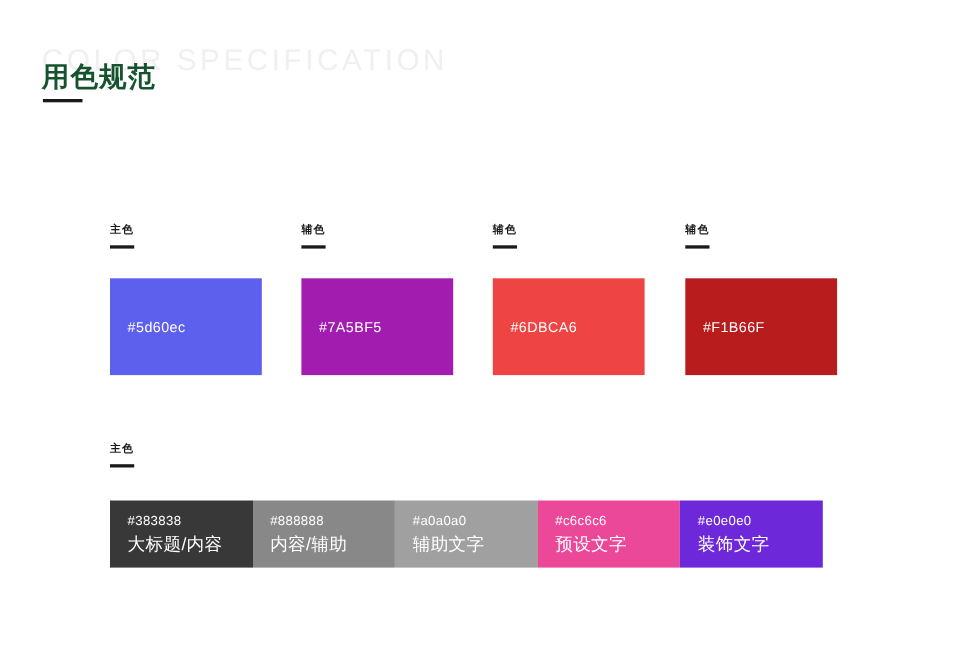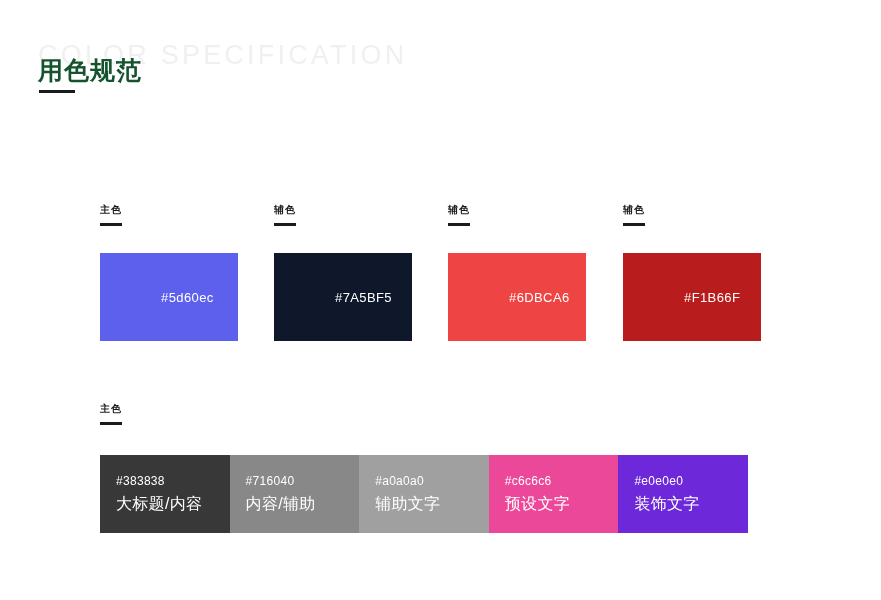--- a/index.html
+++ b/index.html
@@ -82,30 +82,29 @@
   }
   .swatch-hex {
     position: absolute;
     left: 16px;
     top: 50%;
     transform: translateY(-50%);
     font-size: 13px;
     color: #ffffff;
     letter-spacing: 0.4px;
     white-space: nowrap;
-    margin-left: 45px;
   }
 
   
   .gray-row {
     position: absolute;
     left: 100px;
     top: 455px;
     width: 648px;
-    height: 78px;
+    height: 61px;
     display: flex;
   }
   .gray-cell {
     flex: 1 1 0;
     position: relative;
   }
   .gray-cell-inner {
     position: absolute;
     left: 16px;
     top: 50%;
@@ -153,21 +152,21 @@
     <div class="label-rule"></div>
   </div>
   <div class="label" style="left:623px; top:205px;">
     <span class="label-text">辅色</span>
     <div class="label-rule"></div>
   </div>
 
   <div class="swatch" id="swatch-0" style="background: rgb(93, 96, 236); left: 100px;">
     <span class="swatch-hex">#5d60ec</span>
   </div>
-  <div class="swatch" id="swatch-1" style="background: #0f172a; left: 274px;">
+  <div class="swatch" id="swatch-1" style="background: #a21caf; left: 274px;">
     <span class="swatch-hex">#7A5BF5</span>
   </div>
   <div class="swatch" id="swatch-2" style="background: #ef4444; left: 448px;">
     <span class="swatch-hex">#6DBCA6</span>
   </div>
   <div class="swatch" id="swatch-3" style="background: #b91c1c; left: 623px;">
     <span class="swatch-hex">#F1B66F</span>
   </div>
 </div>
 
@@ -179,21 +178,21 @@
 
   <div class="gray-row">
     <div class="gray-cell" id="gray-0" style="background: rgb(56, 56, 56);">
       <div class="gray-cell-inner">
         <span class="gray-hex">#383838</span>
         <span class="gray-usage">大标题/内容</span>
       </div>
     </div>
     <div class="gray-cell" id="gray-1" style="background: rgb(136, 136, 136);">
       <div class="gray-cell-inner">
-        <span class="gray-hex">#716040</span>
+        <span class="gray-hex">#888888</span>
         <span class="gray-usage">内容/辅助</span>
       </div>
     </div>
     <div class="gray-cell" id="gray-2" style="background: rgb(160, 160, 160);">
       <div class="gray-cell-inner">
         <span class="gray-hex">#a0a0a0</span>
         <span class="gray-usage">辅助文字</span>
       </div>
     </div>
     <div class="gray-cell" id="gray-3" style="background: #ec4899;">

